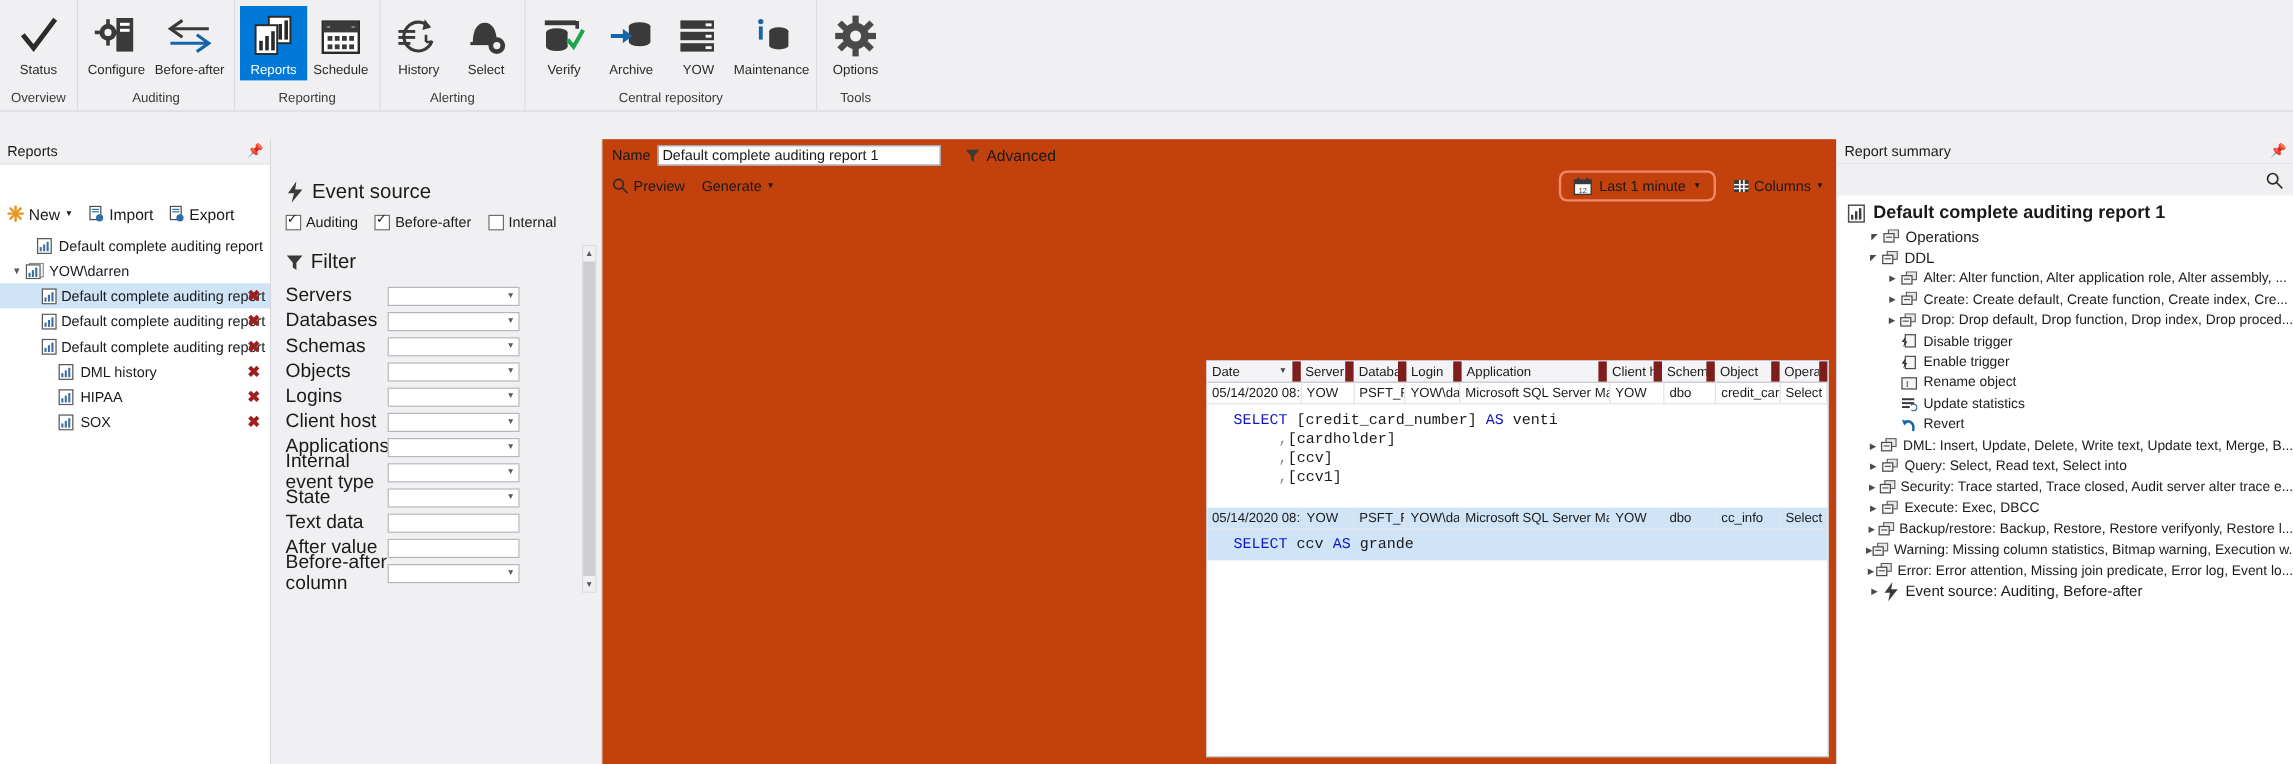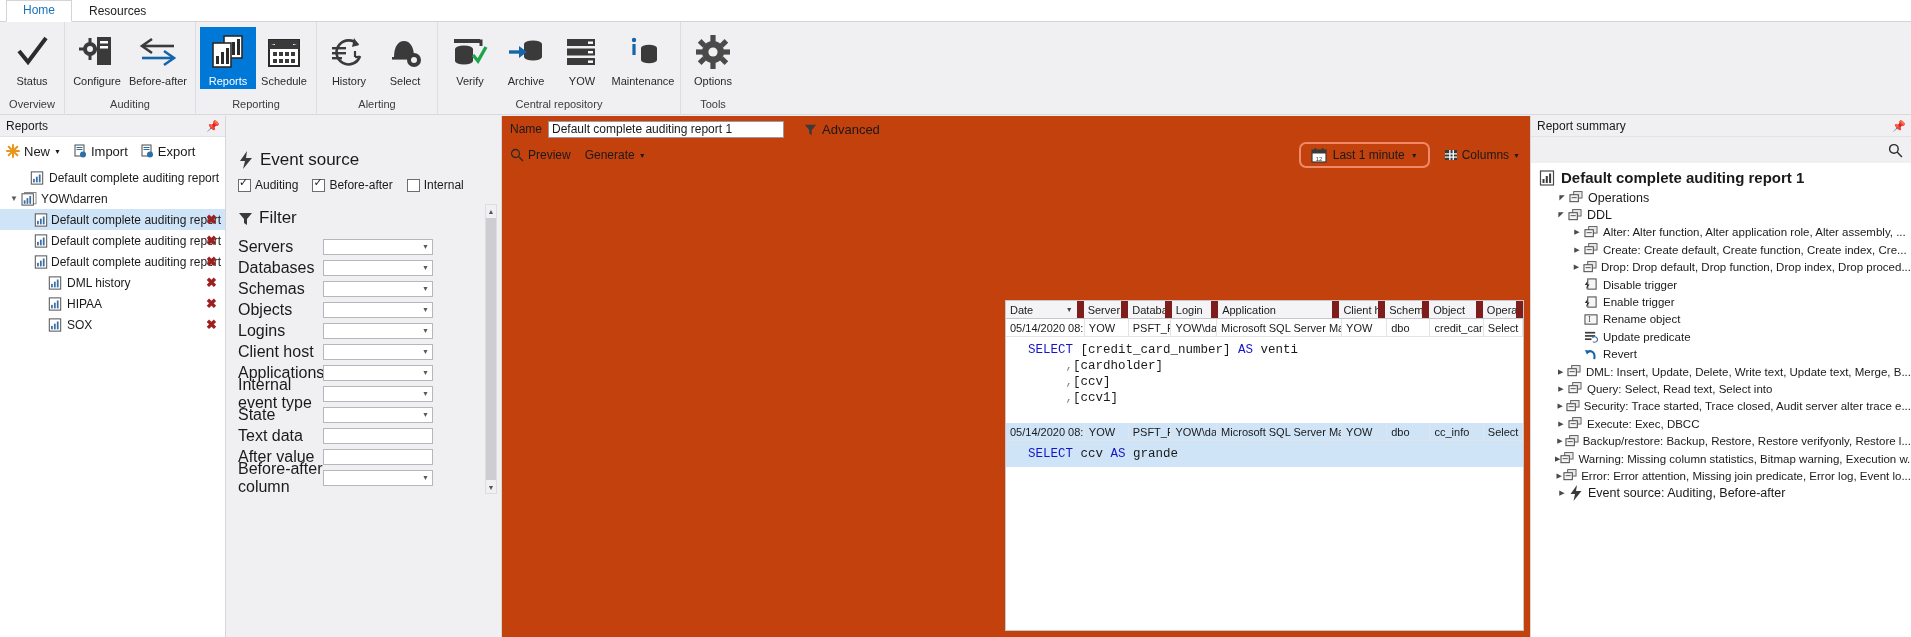--- a/index.html
+++ b/index.html
@@ -58,21 +58,21 @@
   .main { position:absolute; left:0; top:116px; width:1911px; height:521px; display:flex; }
 
   
   .pane-reports { width:226px; background:#ffffff; border-right:1px solid #d5d5da; box-sizing:border-box; display:flex; flex-direction:column; }
   .pane-title {
     height:20px; line-height:20px; background:#f0f0f3; font-size:12px;
     padding-left:6px; color:#1a1a1a; display:flex; align-items:center;
     border-bottom:1px solid #e2e2e7;
   }
   .pane-title .pin { margin-left:auto; margin-right:5px; color:#555; font-size:11px; }
-  .reports-toolbar { height:28px; display:flex; align-items:center; gap:12px; padding:0 6px; background:#ffffff; }
+  .reports-toolbar { height:28px; display:flex; align-items:center; gap:12px; padding:0 6px; background:#ffffff;margin-top:27px; }
   .tb-btn { display:flex; align-items:center; gap:4px; font-size:13px; color:#1a1a1a; cursor:default; }
   .tree { flex:1; overflow:hidden; padding-top:2px; font-size:12px; }
   .tree-row { height:21px; display:flex; align-items:center; padding-left:8px; position:relative; cursor:default;text-align:center; }
   .tree-row.sel { background:#cfe4f7; }
   .tree-row .exp { width:12px; color:#5a5a5a; font-size:8px; display:flex; align-items:center; justify-content:center; }
   .tree-row .ic { width:18px; display:flex; align-items:center; justify-content:center; }
   .tree-row .lbl { margin-left:3px; color:#1a1a1a; white-space:nowrap; }
   .tree-row .del { position:absolute; right:8px; color:#9d1f1f; font-weight:bold; font-size:13px; }
   .ind1 { padding-left:16px; }
   .ind2 { padding-left:34px; }
@@ -132,24 +132,20 @@
   .lvl3 { padding-left:40px; }
   .lvl3n { padding-left:52px; }
   .big { font-size:12.5px; }
   svg { display:block; }
 </style>
 </head>
 <body>
 
 <div class="app">
 
-  <div class="ribbon-tabs" id="ribbon-tabs">
-      <div class="ribbon-tab active">Home</div>
-      <div class="ribbon-tab">Resources</div>
-    </div>
 
   <div class="ribbon" id="ribbon-body">
       <div class="ribbon-group">
         <div class="rg-items">
           <div class="rb-item">
             <div class="rb-icon">
               <svg width="38" height="38" viewBox="0 0 38 38">
                 <path d="M6 18 L15 29 L33 5" stroke="#2b2b2b" stroke-width="4" fill="none"></path>
               </svg>
             </div>
@@ -840,21 +836,21 @@
             <span class="si">
               <svg width="14" height="13" viewBox="0 0 15 14">
                 <g fill="#3a3a3a">
                   <rect x="1" y="2" width="11" height="1.8"></rect>
                   <rect x="1" y="5.5" width="11" height="1.8"></rect>
                   <rect x="1" y="9" width="7" height="1.8"></rect>
                 </g>
                 <path d="M9.5 12.5 A3 3 0 1 0 9 8.5" stroke="#3a6ea5" stroke-width="1.2" fill="none"></path>
               </svg>
             </span>
-            <span class="sl">Update predicate</span>
+            <span class="sl">Update statistics</span>
           </div>
           <div class="st-row lvl3n">
             <span class="si">
               <svg width="14" height="13" viewBox="0 0 15 14">
                 <path d="M11 12 C12.5 5 8 2 4 4" stroke="#1565a8" stroke-width="2.2" fill="none"></path>
                 <polygon points="1,2 7,3.5 3,7" fill="#1565a8"></polygon>
               </svg>
             </span>
             <span class="sl">Revert</span>
           </div>

